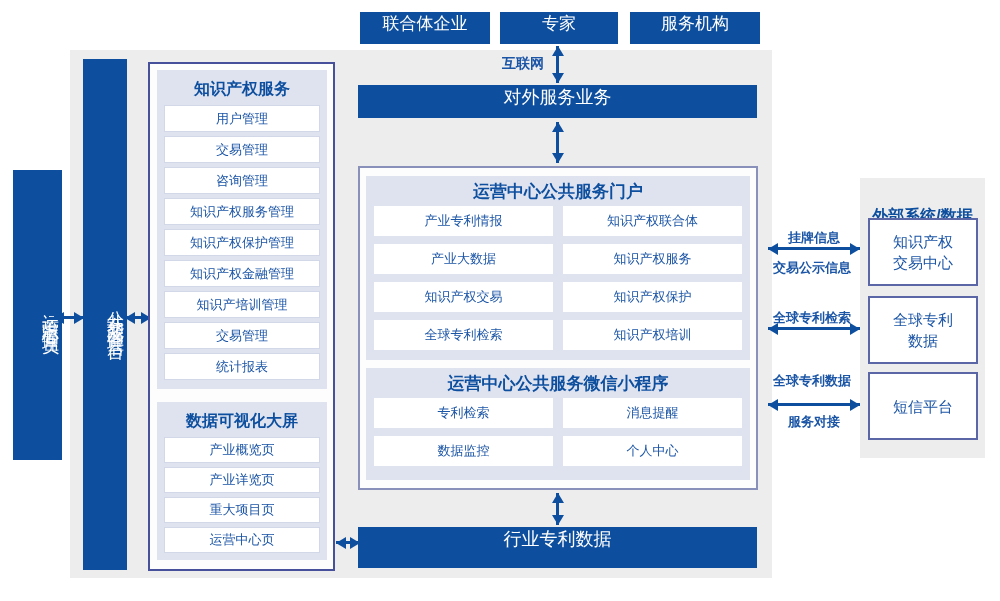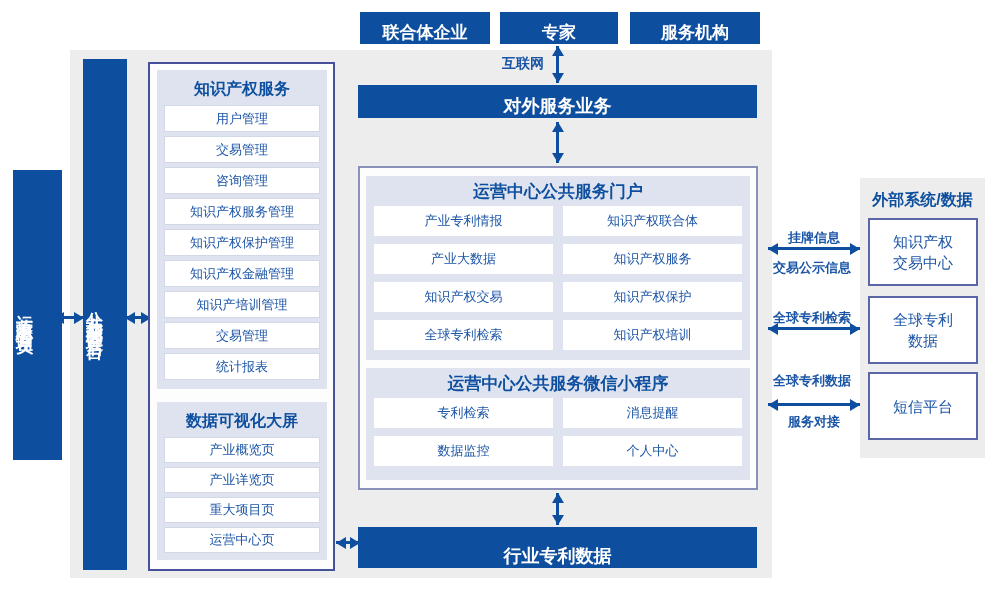--- a/index.html
+++ b/index.html
@@ -10,21 +10,21 @@
     --bdark:#47509b;
     --bmid:#8991bb;
     --bbox:#5a66a5;
     --ibrd:#d3d8e8;
   }
   *{margin:0;padding:0;box-sizing:border-box;}
   body{background:#fff;font-family:"Liberation Sans",sans-serif;}
   .stage{position:relative;width:1000px;height:601px;background:#fff;overflow:hidden;}
   .abs{position:absolute;}
   .grayback{background:var(--gray);}
-  .bluebox{background:var(--blue);color:#fff;font-weight:bold;display:flex;align-items:flex-end;justify-content:center;}
+  .bluebox{background:var(--blue);color:#fff;font-weight:normal;display:flex;align-items:flex-start;justify-content:center;}
   .vtext{writing-mode:vertical-rl;text-orientation:upright;letter-spacing:4px;font-size:17px;}
   .panel-outer{background:#fdfdfe;border:2px solid var(--bdark);}
   .panel-outer.mid{border-color:var(--bmid);}
   .lavsec{background:var(--lav);display:flex;flex-direction:column;gap:4px;padding:7px;}
   .lavsec .sec-title{color:var(--blue);font-weight:bold;font-size:16px;text-align:center;height:24px;line-height:24px;flex:0 0 auto;}
   .lavsec .itm{background:#fff;border:1px solid var(--ibrd);color:var(--txt);font-size:13px;display:flex;align-items:center;justify-content:center;flex:0 0 27px;}
   .lavsec .itm.short{flex:0 0 26px;}
   .gridsec{background:var(--lav);padding:0 8px 8px 8px;}
   .gridsec .sec-title{color:var(--blue);font-weight:bold;font-size:17px;text-align:center;height:30px;line-height:32px;}
   .grid2{display:grid;grid-template-columns:1fr 1fr;column-gap:10px;row-gap:8px;}
@@ -129,21 +129,21 @@
   </div>
 
   <div class="arr-v" style="left:556px;top:493px;height:32px;"></div>
 
   <div class="abs bluebox" style="left:358px;top:527px;width:399px;height:41px;font-size:18px;">
     <span>行业专利数据</span>
   </div>
   <div class="arr-h" style="left:336px;top:541px;width:24px;"></div>
 
   <div class="abs grayback" style="left:860px;top:178px;width:125px;height:280px;">
-    <div class="rightpanel-title" style="margin-top:12px;">外部系统/数据</div>
+    <div class="rightpanel-title" style="margin-top:28px;">外部系统/数据</div>
   </div>
   <div class="abs extbox" style="left:868px;top:218px;width:110px;height:68px;">
     <div>知识产权</div>
     <div>交易中心</div>
   </div>
   <div class="abs extbox" style="left:868px;top:296px;width:110px;height:68px;">
     <div>全球专利</div>
     <div>数据</div>
   </div>
   <div class="abs extbox" style="left:868px;top:372px;width:110px;height:68px;">

